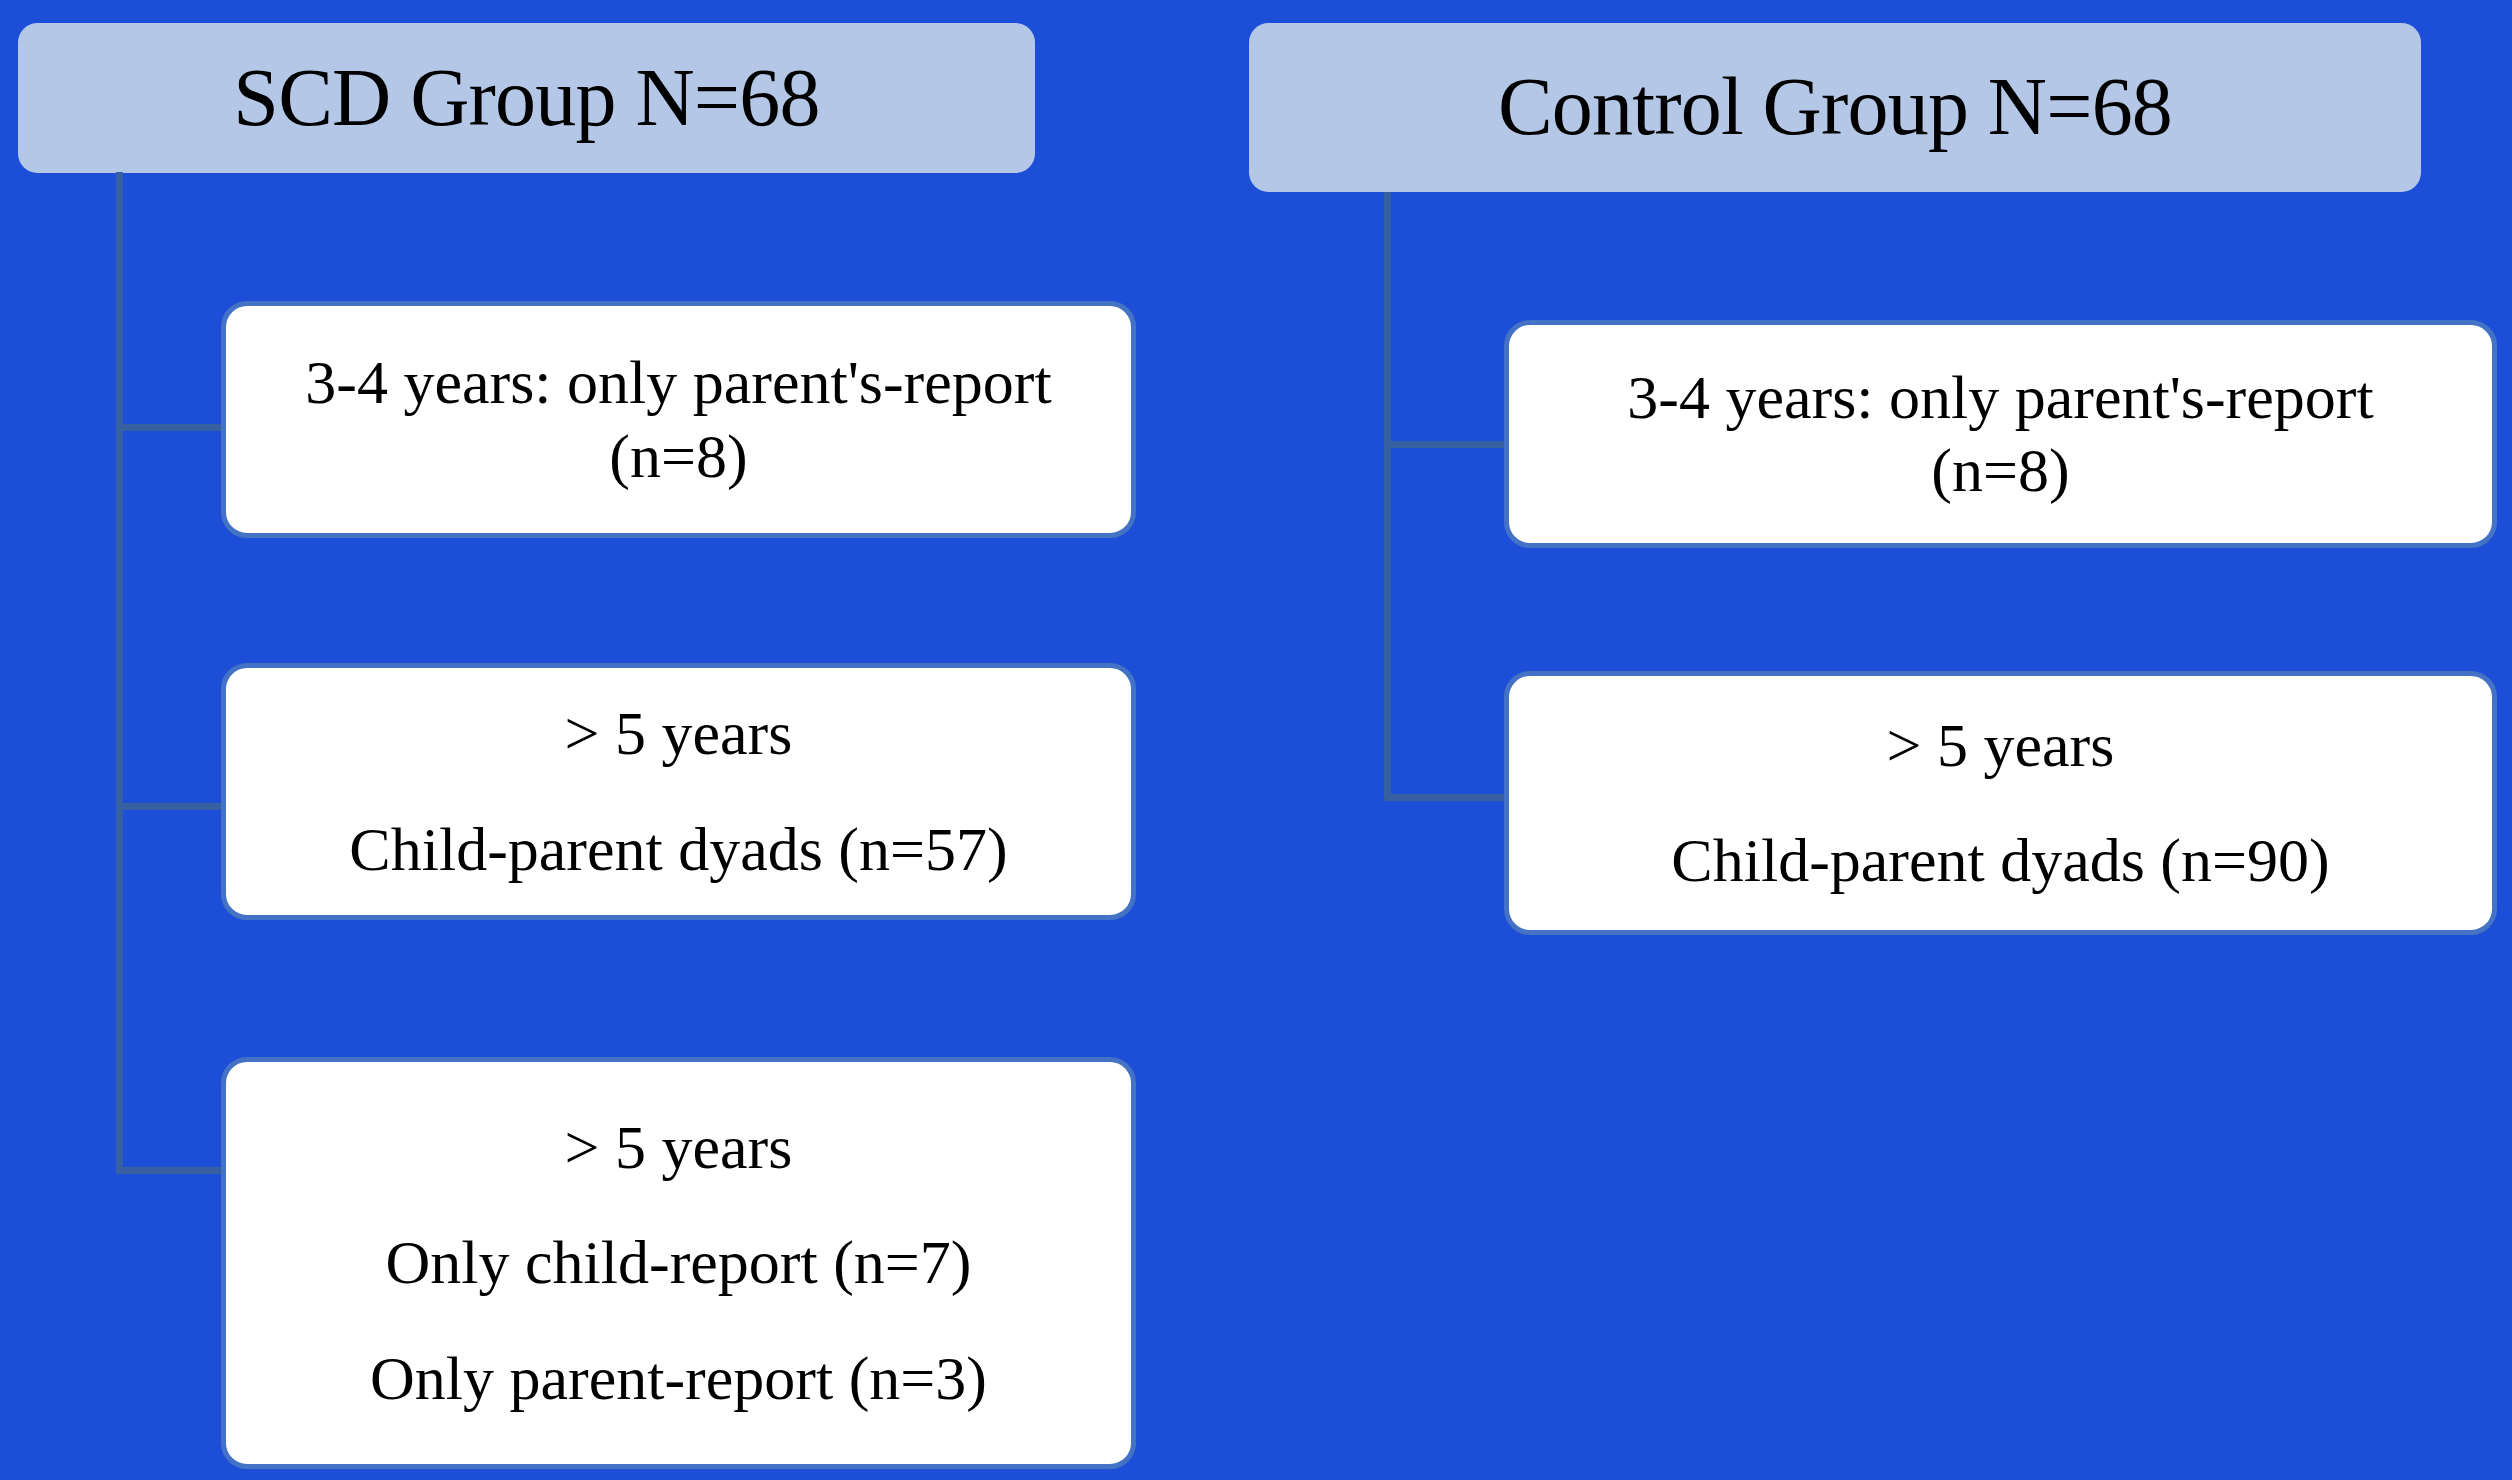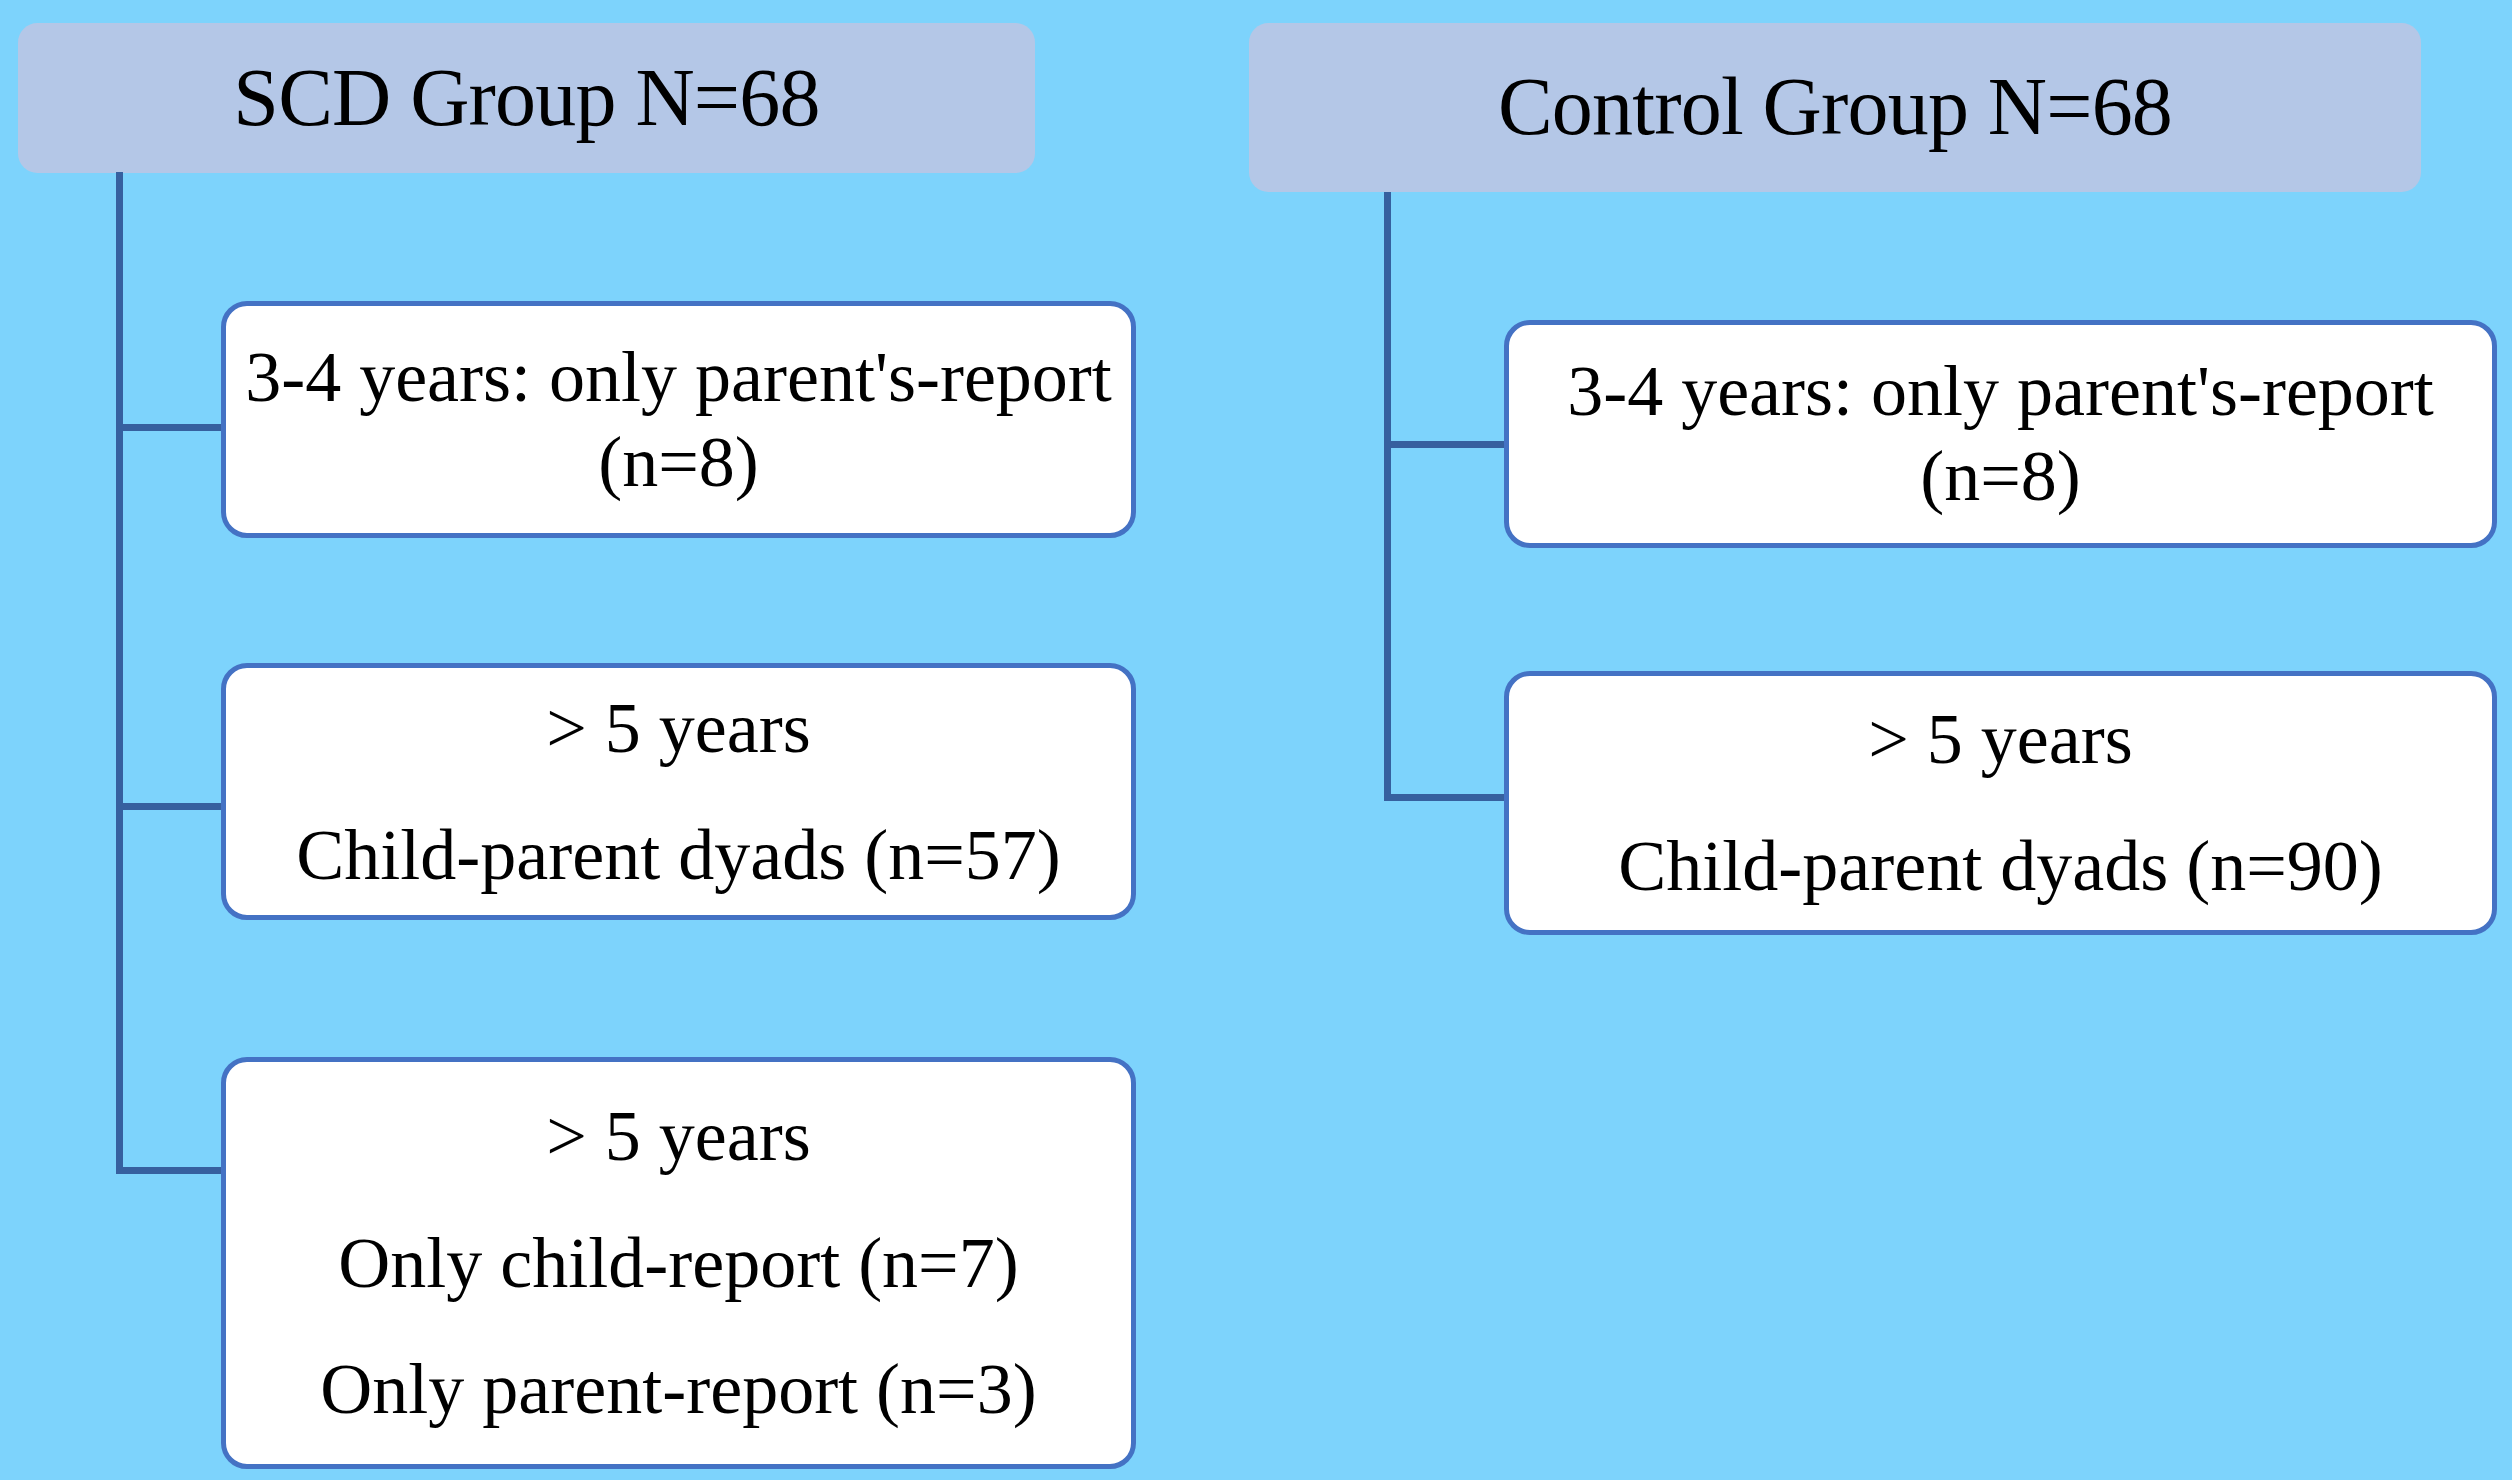--- a/index.html
+++ b/index.html
@@ -7,21 +7,21 @@
     padding: 0;
     background: #ffffff;
   }
   body {
     font-family: "Liberation Serif", "DejaVu Serif", serif;
   }
   #canvas {
     position: relative;
     width: 2512px;
     height: 1480px;
-    background: #7dd3fc;
+    background: #1d4ed8;
     overflow: hidden;
   }
   .header-box {
     position: absolute;
     background: #b4c7e7;
     border-radius: 19.6px;
     display: flex;
     align-items: center;
     justify-content: center;
     color: #000000;
@@ -36,21 +36,21 @@
     background: #ffffff;
     border: 5.3px solid #4472c4;
     border-radius: 26px;
     box-sizing: border-box;
     display: flex;
     flex-direction: column;
     align-items: center;
     justify-content: center;
     color: #000000;
     font-family: "Liberation Serif", "DejaVu Serif", serif;
-    font-size: 72px;
+    font-size: 62px;
     line-height: 1.18;
     text-align: center;
     padding: 7.6px 18px;
     box-sizing: border-box;
   }
   .node-line {
     display: block;
     white-space: nowrap;
   }
   .node-line.gap {

